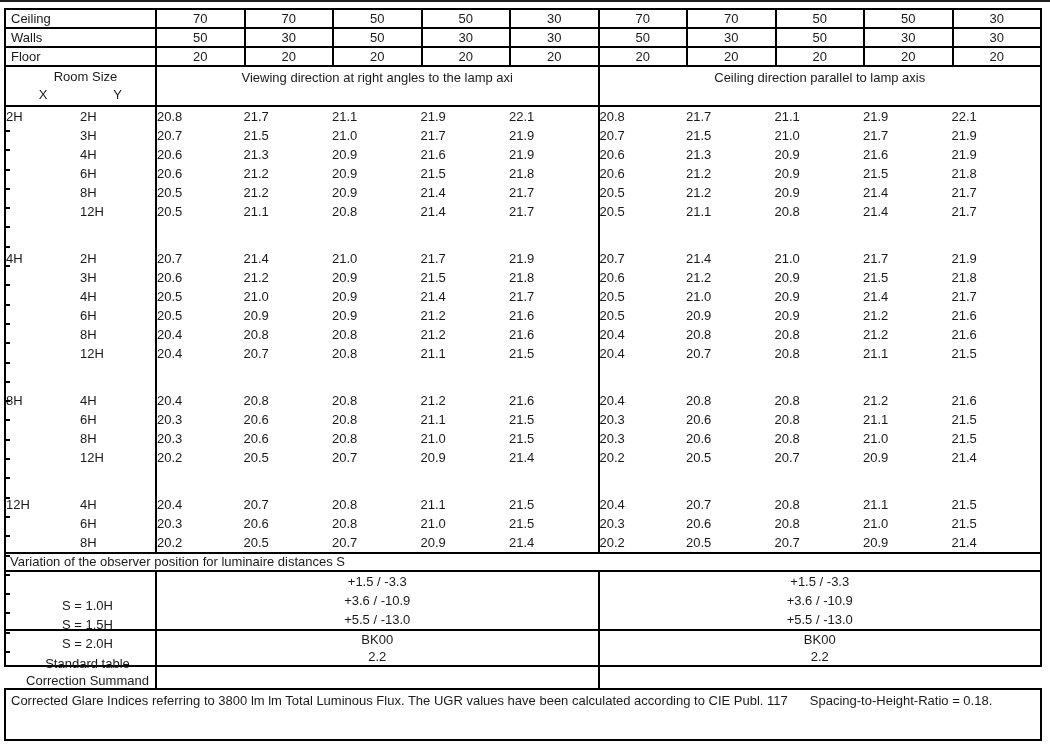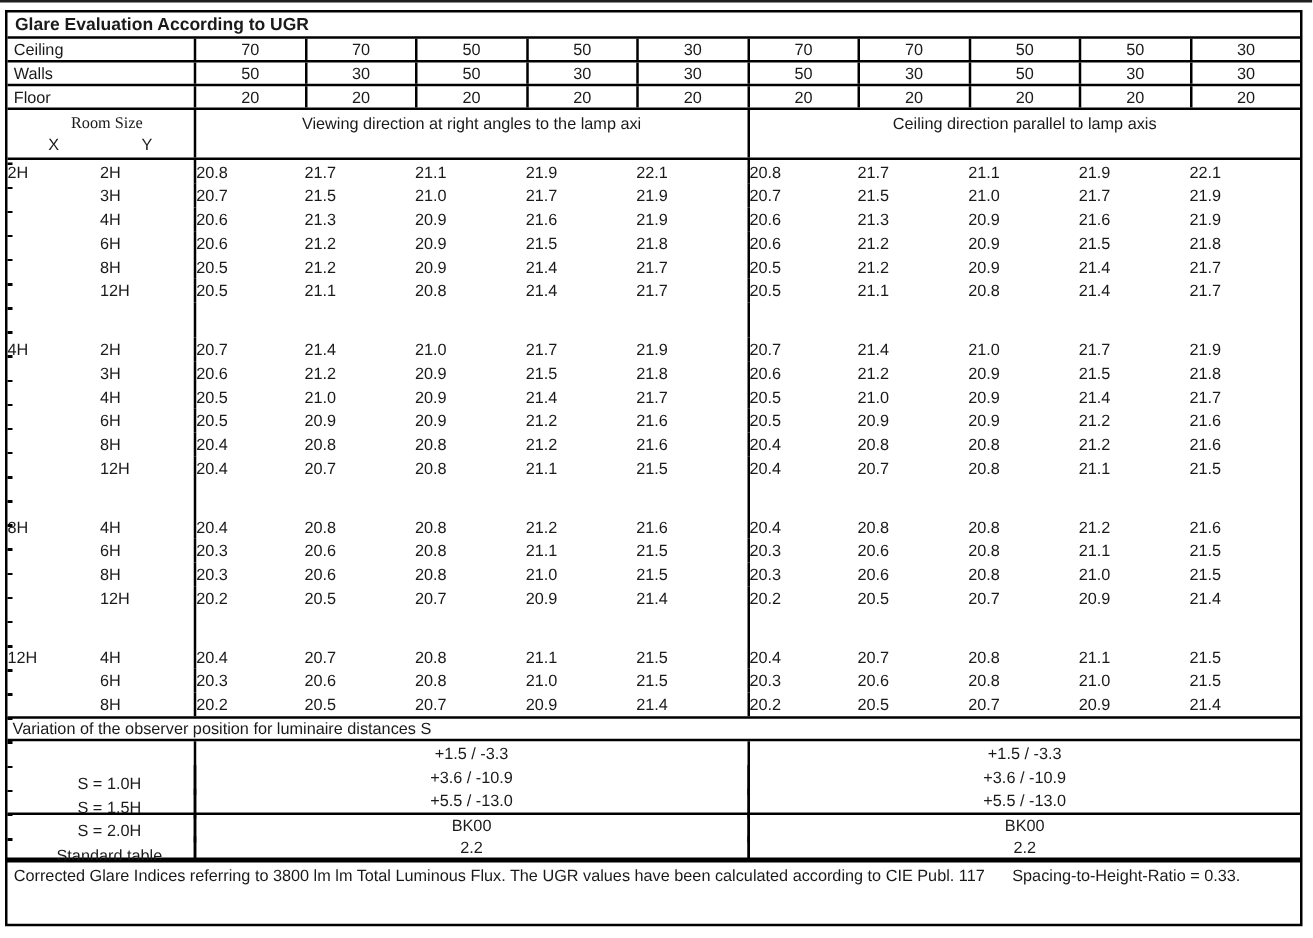--- a/index.html
+++ b/index.html
@@ -13,21 +13,21 @@
              border-bottom:2px solid #000;}
 
   
   .s-row{display:grid;grid-template-columns:149px repeat(10,1fr);height:17px;line-height:17px;
          border-bottom:2px solid #000;font-size:13px;}
   .s-row .lab{padding-left:5px;text-align:left;}
   .s-row .val{text-align:center;border-left:2px solid #000;}
 
   
   .head-row{display:grid;grid-template-columns:149px 1fr 1fr;height:38px;border-bottom:2px solid #000;font-size:13px;}
-  .head-label .rs{height:19px;line-height:20px;text-align:center;padding-left:10px;font-family:Liberation Serif, serif;}
+  .head-label .rs{height:19px;line-height:20px;text-align:center;padding-left:10px;}
   .head-label .xy{display:grid;grid-template-columns:74px 75px;height:19px;line-height:17px;text-align:center;}
   .head-group{border-left:2px solid #000;text-align:center;padding-top:3px;}
 
   
   .u-row{display:grid;grid-template-columns:74px 75px repeat(10,1fr);height:19px;line-height:19px;
          font-size:13px;text-align:left;}
   .u-row.gap{height:28px;}
   .u-row > div:nth-child(3){border-left:2px solid #000;}
   .u-row > div:nth-child(8){border-left:2px solid #000;}
 
@@ -50,21 +50,20 @@
   .footer-box .inner{padding:3px 0 0 5px;white-space:nowrap;}
   .footer-box .ratio{margin-left:22px;}
 </style>
 </head>
 <body>
 
 <div class="page">
   <div class="top-rule"></div>
 
   <div class="tbl">
-    <div class="title-row">Glare Evaluation According to UGR</div>
 
     <div>
 
     <div class="s-row">
           <div class="lab">Ceiling</div>
           <div class="val">70</div>
           <div class="val">70</div>
           <div class="val">50</div>
           <div class="val">50</div>
           <div class="val">30</div>
@@ -459,16 +458,16 @@
           <div class="vval">2.2</div>
           <div class="vval">2.2</div>
         </div>
       </div>
 
     <div class="ticks"></div>
   </div>
 
   <div class="footer-box">
     <div class="inner">
-      <span>Corrected Glare Indices referring to 3800 lm lm Total Luminous Flux. The UGR values have been calculated according to CIE Publ. 117</span><span class="ratio">Spacing-to-Height-Ratio = 0.33.</span>
+      <span>Corrected Glare Indices referring to 3800 lm lm Total Luminous Flux. The UGR values have been calculated according to CIE Publ. 117</span><span class="ratio">Spacing-to-Height-Ratio = 0.18.</span>
     </div>
   </div>
 </div>
 
 </body></html>

